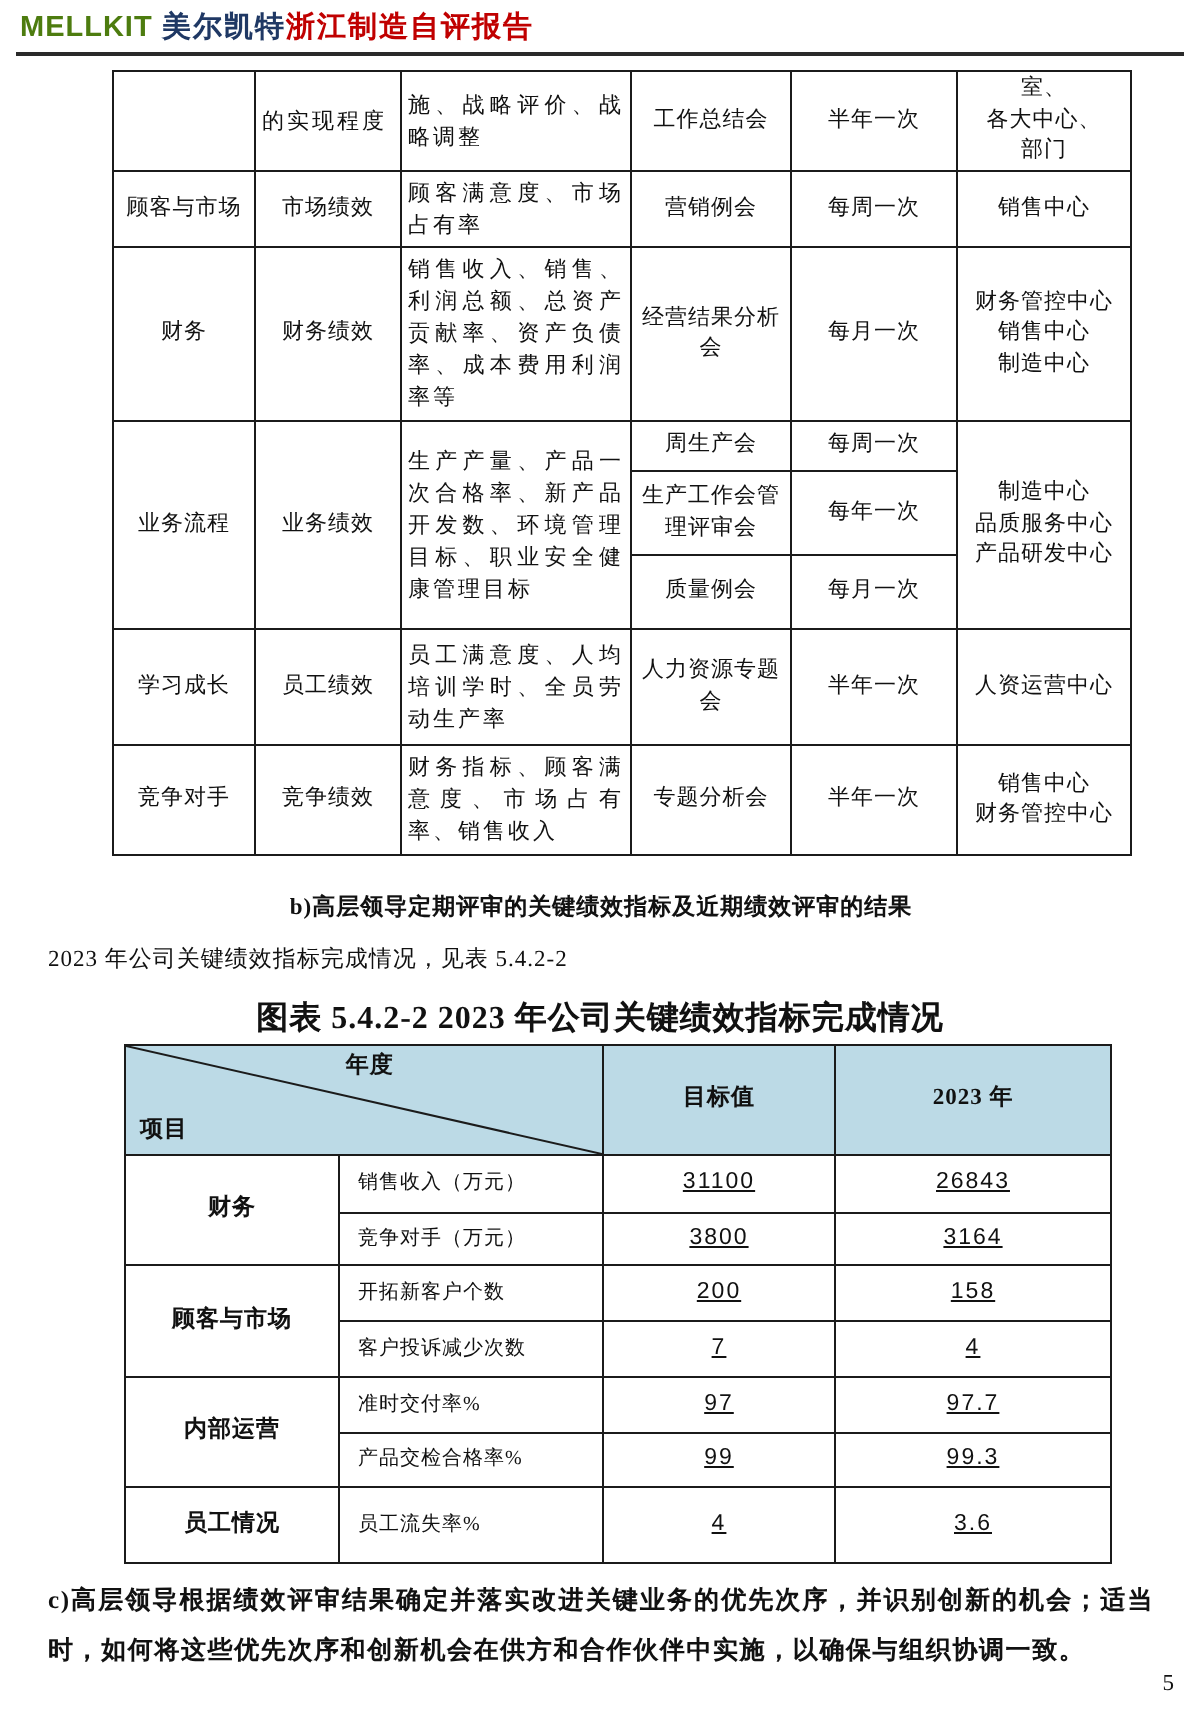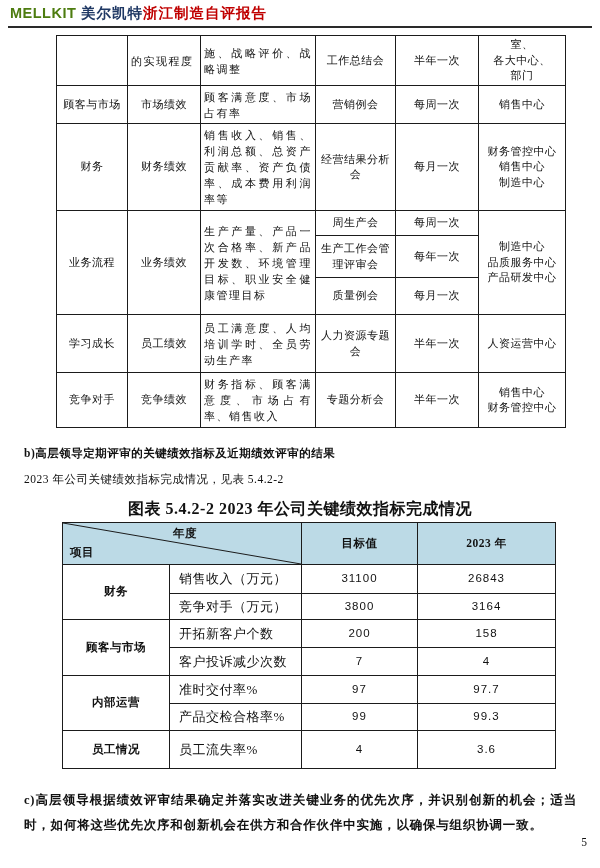--- a/index.html
+++ b/index.html
@@ -23,35 +23,35 @@
   .just{text-align:justify;text-justify:inter-character;letter-spacing:1.5px;line-height:16px;}
 
   
   .t1{position:absolute;left:56px;top:35px;width:509px;}
   .t1 tr.r1{height:50px;} .t1 tr.r2{height:38px;} .t1 tr.r3{height:87px;}
   .t1 tr.r4a{height:25px;} .t1 tr.r4b{height:42px;} .t1 tr.r4c{height:37px;}
   .t1 tr.r5{height:58px;} .t1 tr.r6{height:55px;}
 
   
   .para{position:absolute;left:24px;width:553px;font-size:11.5px;letter-spacing:.5px;}
-  .b-head{top:446px;font-weight:bold;}
+  .b-head{top:446px;font-weight:bold;text-align:center;}
   .b-intro{top:472px;}
   .caption{position:absolute;left:0;top:499px;width:600px;text-align:center;
            font-size:16px;font-weight:bold;letter-spacing:.5px;}
 
   
   .t2{position:absolute;left:62px;top:522px;width:493px;}
-  .t2 tr.h0{height:42px;} .t2 tr.h1{height:29px;} .t2 tr.h2{height:26px;}
+  .t2 tr.h0{height:55px;} .t2 tr.h1{height:29px;} .t2 tr.h2{height:26px;}
   .t2 tr.h3{height:28px;} .t2 tr.h4{height:28px;} .t2 tr.h5{height:28px;}
   .t2 tr.h6{height:27px;padding-left:32px;} .t2 tr.h7{height:38px;}
   .t2 .blue{background:#bcdae6;}
   .t2 .bold{font-weight:bold;font-size:11.5px;}
   .t2 .grp{font-weight:bold;font-size:11.5px;}
-  .t2 .ind{text-align:left;padding-left:9px;font-size:13px;}
-  .t2 .num{font-family:"Liberation Sans","DejaVu Sans",sans-serif;font-size:11.5px;letter-spacing:1px;}
+  .t2 .ind{text-align:left;padding-left:9px;font-size:10px;}
+  .t2 .num{font-family:"Liberation Sans","DejaVu Sans",sans-serif;font-size:11.5px;letter-spacing:1px;text-decoration:underline;}
   .diag{position:relative;padding:0;}
   .diag svg{position:absolute;left:0;top:0;width:100%;height:100%;}
   .diag .dtop{position:absolute;left:50%;top:3px;transform:translateX(-38%);font-weight:bold;font-size:11.5px;}
   .diag .dbot{position:absolute;left:7px;bottom:4px;font-weight:bold;font-size:11.5px;}
 
   
   .c-para{position:absolute;left:24px;top:788px;width:553px;font-size:12.5px;font-weight:bold;
           line-height:25px;letter-spacing:.8px;text-align:justify;text-justify:inter-character;}
   .pageno{position:absolute;right:13px;top:836px;font-size:11.5px;}
 </style>

